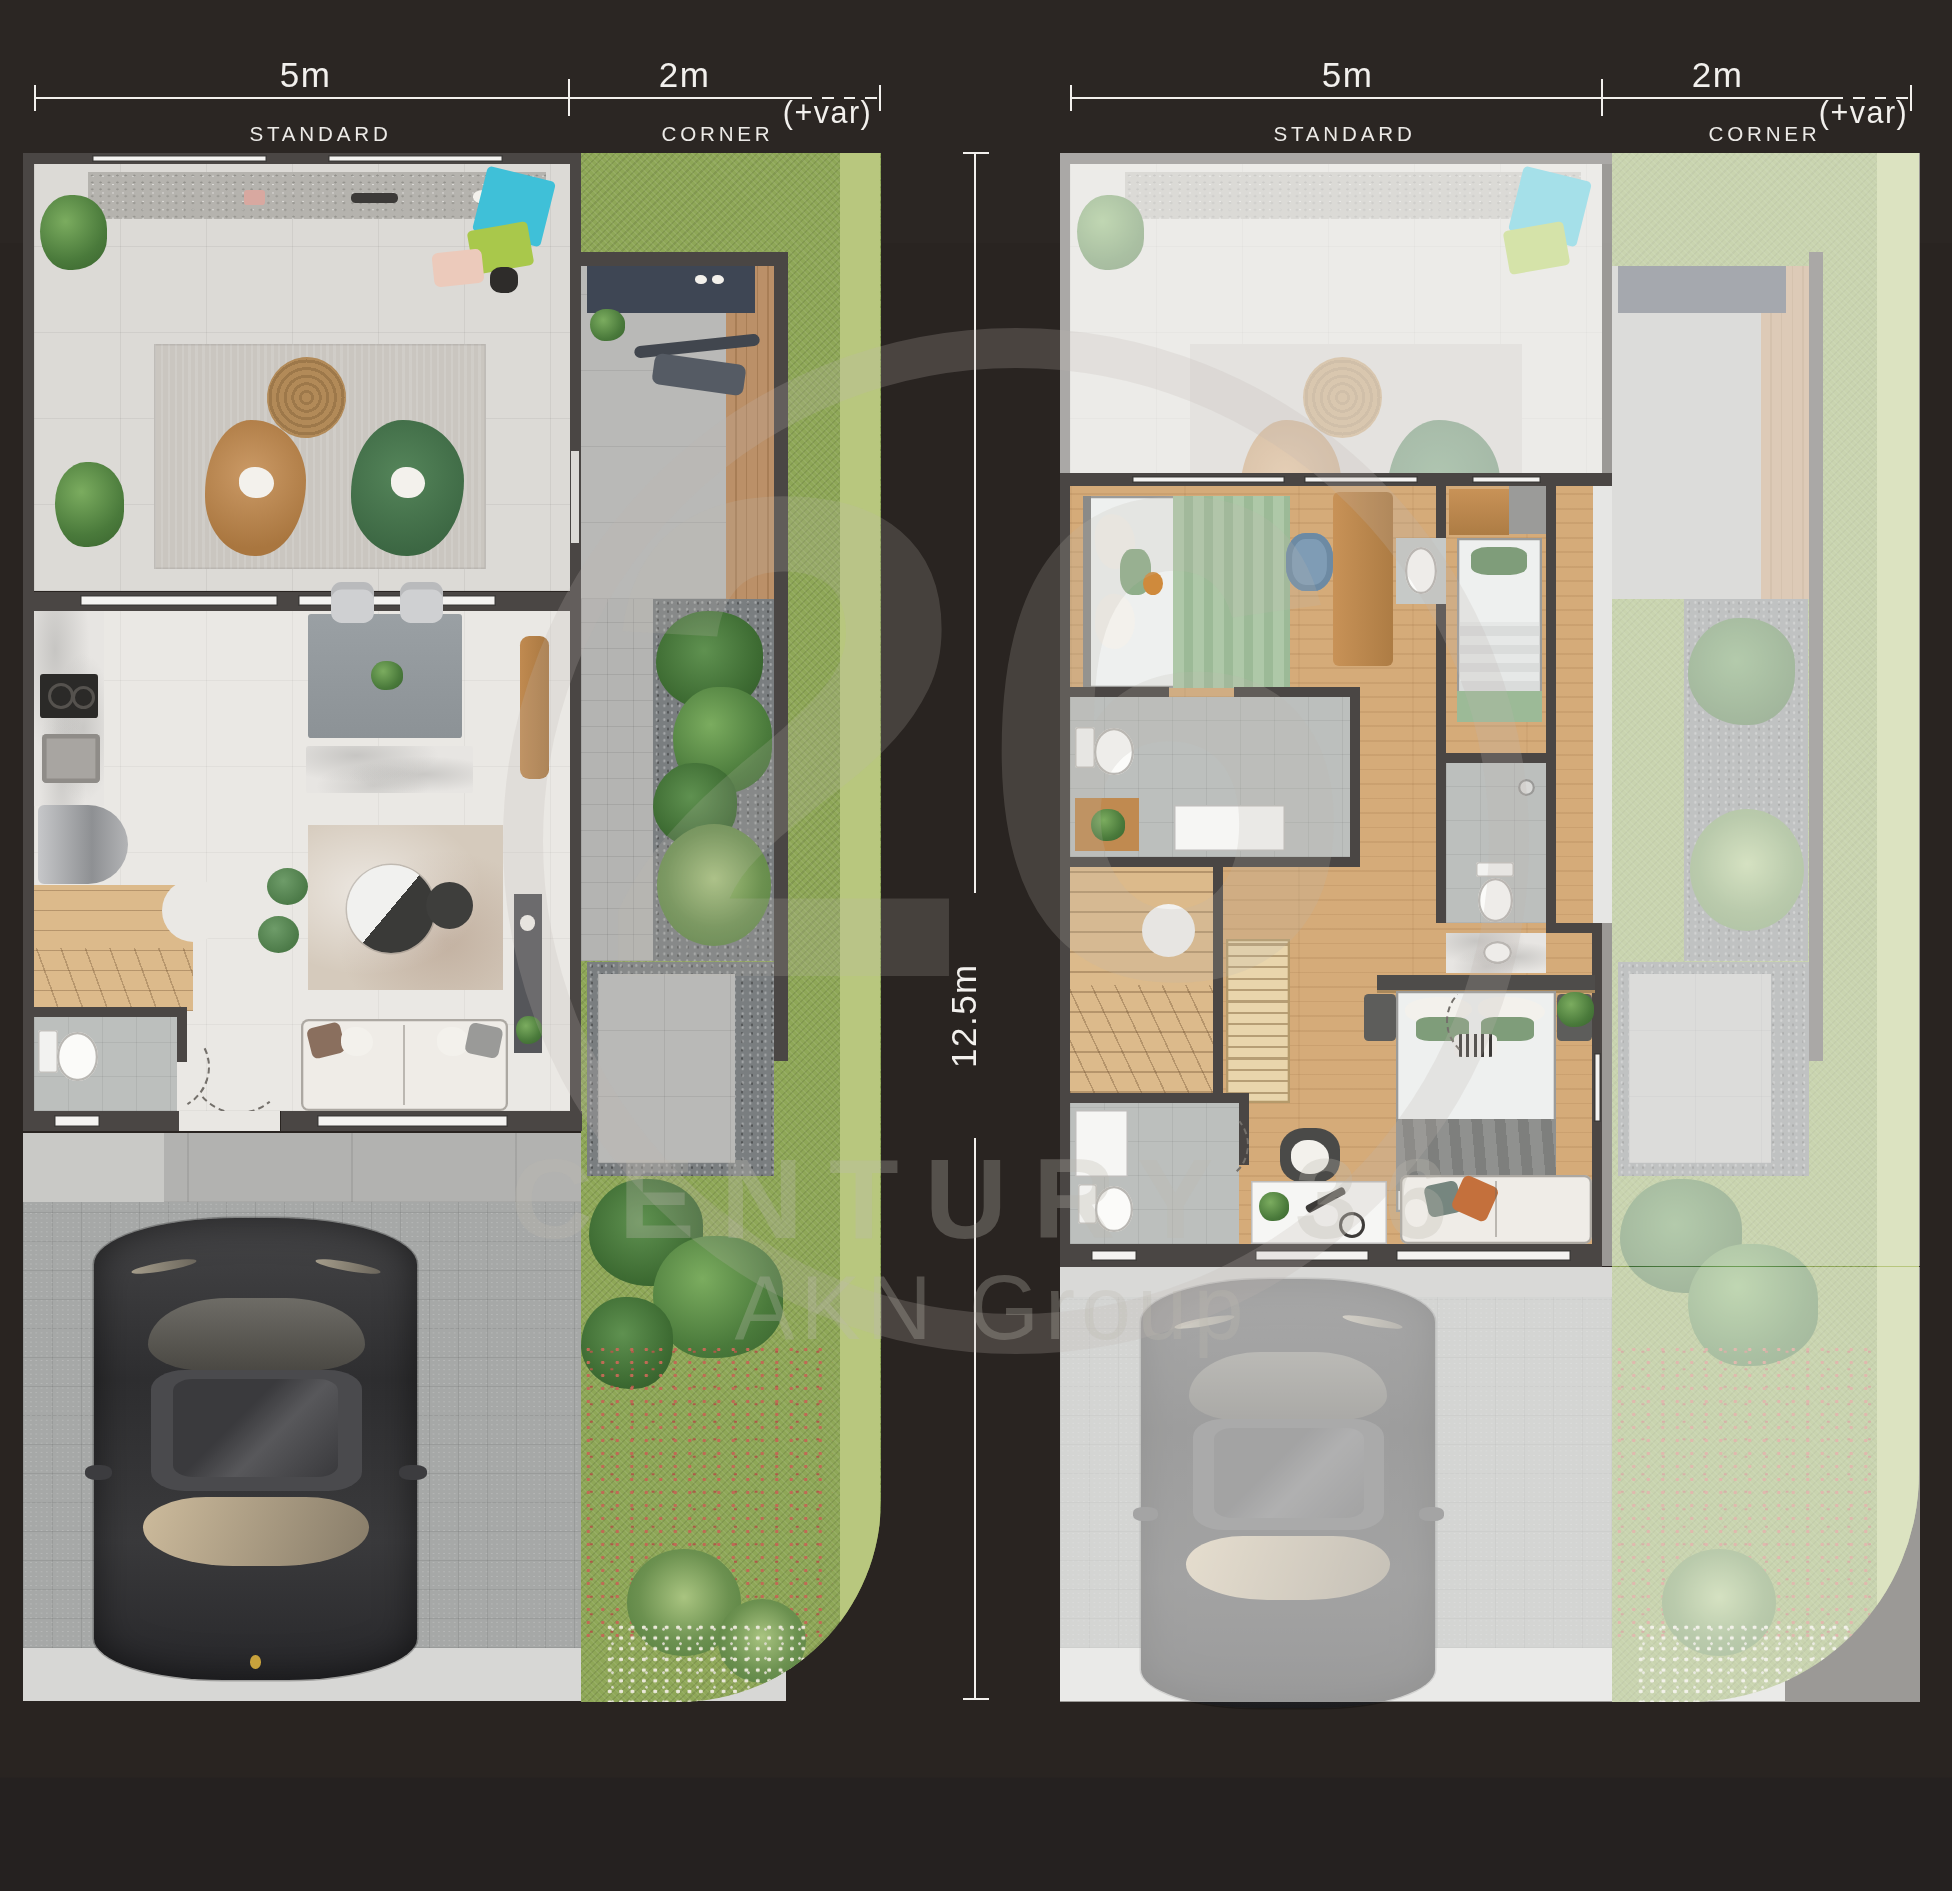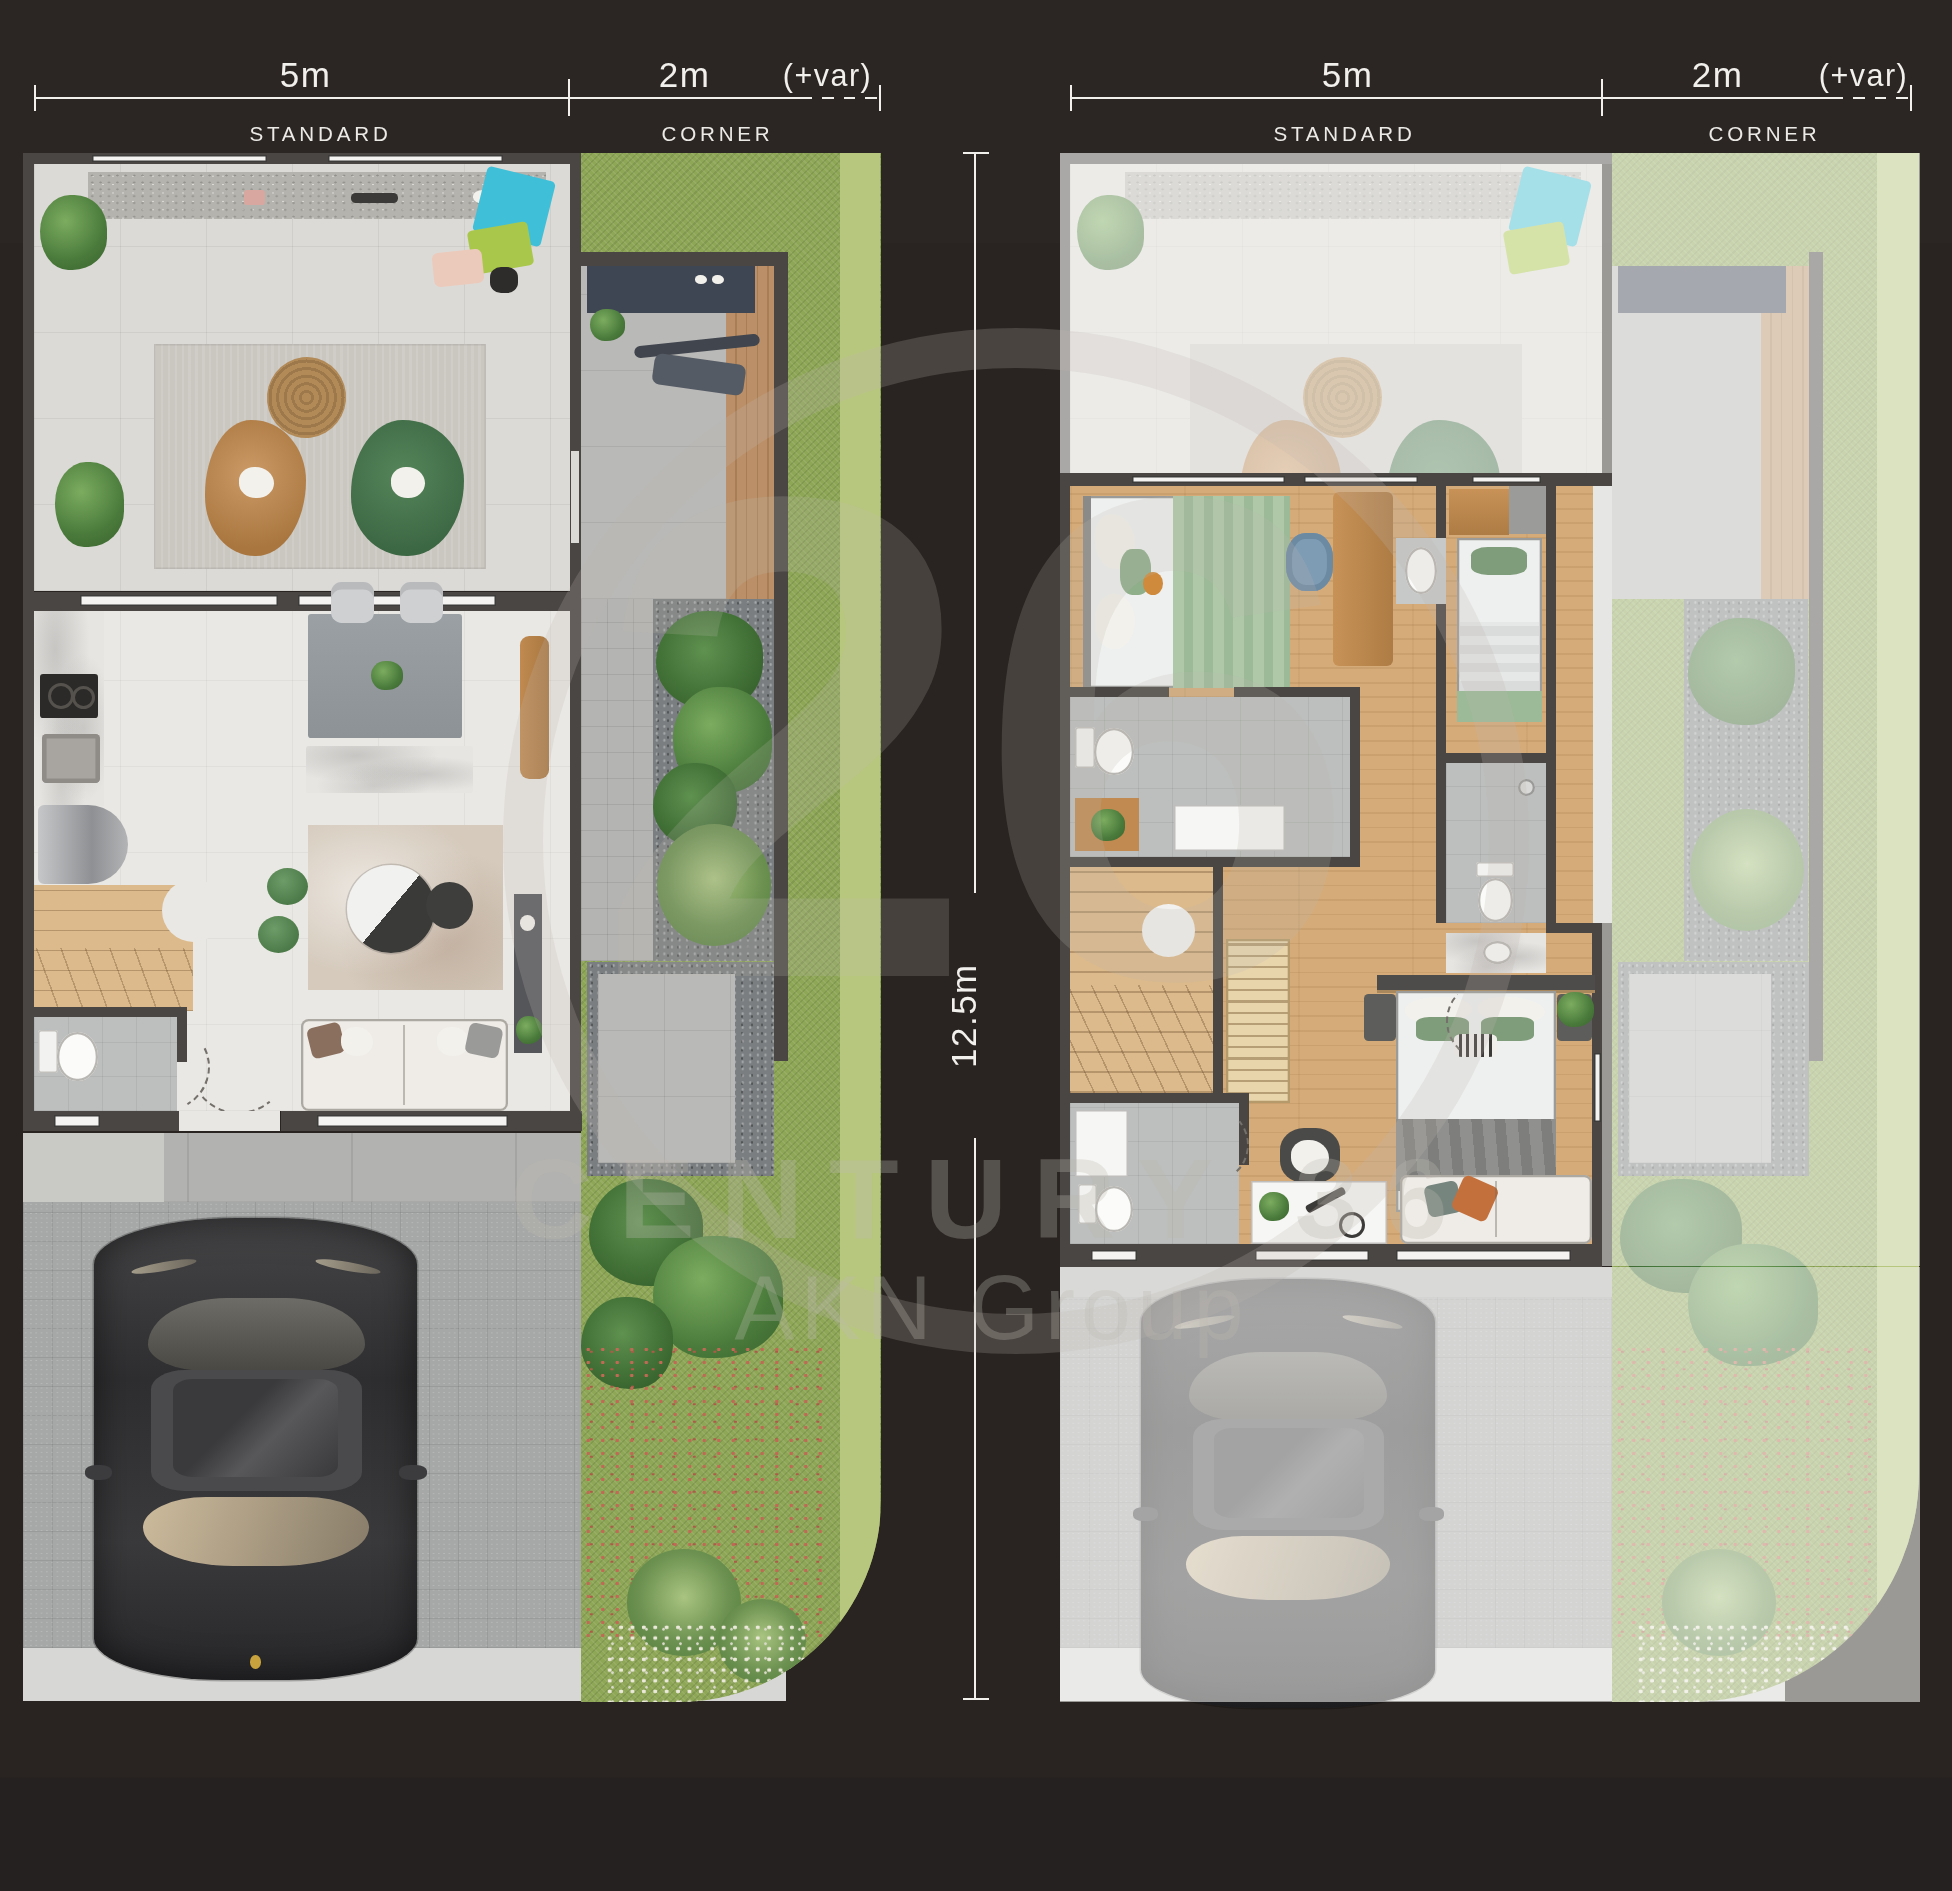--- a/index.html
+++ b/index.html
@@ -2,21 +2,21 @@
 <html style="font-size:12.2px"><head>
 <meta charset="utf-8">
 <style>
   html,body{margin:0;padding:0;background:#211d1b;}
   #canvas{position:relative;width:1953px;height:1891px;overflow:hidden;
     background:linear-gradient(180deg,#2b2623 0,#2b2623 243px,#292421 243px,#292421 1777px,#252120 1778px,#252120 100%);
     font-family:"Liberation Sans",sans-serif;}
   .a{position:absolute;}
   
   .dimtxt{color:#f2f0ed;font-size:35px;text-align:center;letter-spacing:1.5px;}
-  .dimtxt.small{font-size:30.5px;}
+  .dimtxt.small{font-size:30.5px;margin-top:37px;}
   .seglab{color:#eceae7;font-size:20.6px;letter-spacing:3.8px;text-align:center;}
   .dline{background:#f2f0ed;height:2.3px;}
   .dtick{background:#f2f0ed;width:2.3px;}
   .ddash{height:2.3px;background:repeating-linear-gradient(90deg,#f2f0ed 0 11.4px,transparent 11.4px 21.4px);}
   .floorlab{color:#f0eeea;font-size:42px;letter-spacing:2.3px;text-align:center;white-space:nowrap;}
   .floorlab .sup{font-size:24px;vertical-align:super;letter-spacing:1.5px;}
   .floorlab .word{margin-left:12.2px;}
   .vdim{color:#f2f0ed;font-size:35px;letter-spacing:1.5px;writing-mode:vertical-rl;transform:rotate(180deg);text-align:center;}
   
   .w{background:#4a4644;}

